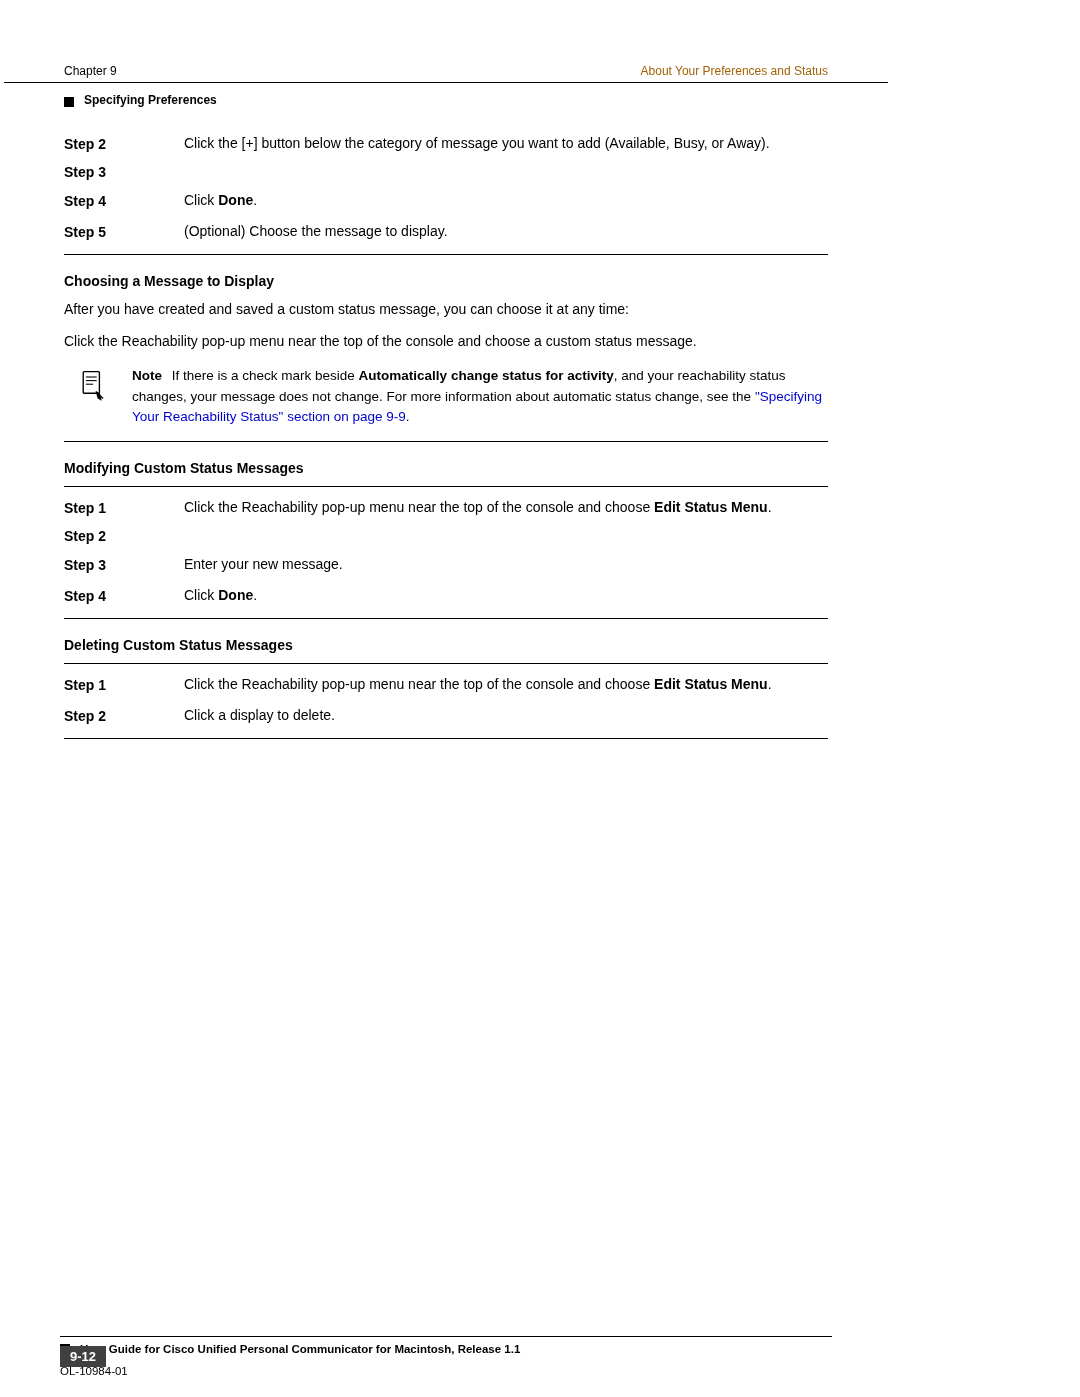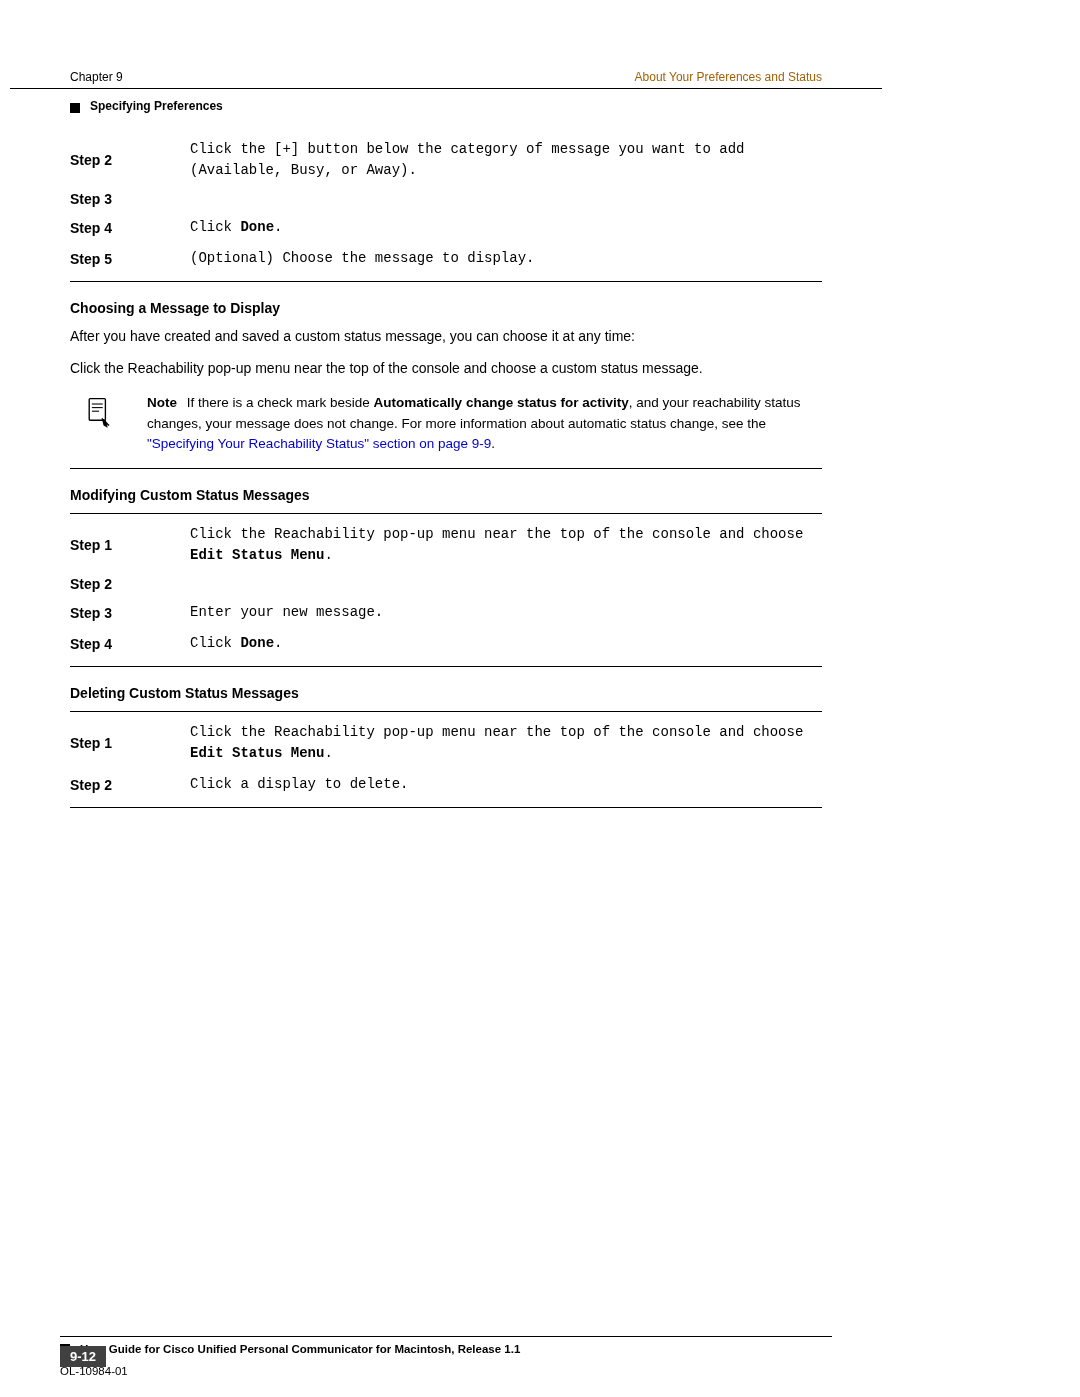--- a/index.html
+++ b/index.html
@@ -11,21 +11,21 @@
       width: 1080px;
       min-height: 1397px;
       position: relative;
     }
 
     .page {
       width: 892px;
       min-height: 1397px;
       background: #fff;
       position: relative;
-      padding: 10px;
+      padding: 4px;
     }
 
     
     .top-header {
       border-bottom: 1.5px solid #000;
       display: flex;
       justify-content: space-between;
       align-items: flex-end;
       padding: 60px 60px 4px 60px;
       margin-bottom: 6px;
@@ -81,21 +81,21 @@
       font-size: 14px;
       font-family: Arial, Helvetica, sans-serif;
       font-weight: bold;
       min-width: 120px;
       padding-right: 10px;
       flex-shrink: 0;
     }
 
     .step-content {
       font-size: 14px;
-      font-family: Liberation Mono, monospace;
+      font-family: Liberation Sans, sans-serif;
       line-height: 1.5;
       flex: 1;
     }
 
     .step-content b {
       font-weight: bold;
     }
 
     .divider {
       border: none;
@@ -117,21 +117,20 @@
       font-family: Arial, Helvetica, sans-serif;
       line-height: 1.55;
       margin-bottom: 10px;
     }
 
     
     .note-container {
       display: flex;
       margin: 14px 0 14px 0;
       align-items: flex-start;
-      gap: 9px;
     }
 
     .note-icon-area {
       display: flex;
       flex-direction: column;
       align-items: center;
       min-width: 60px;
       padding-top: 2px;
     }
 

